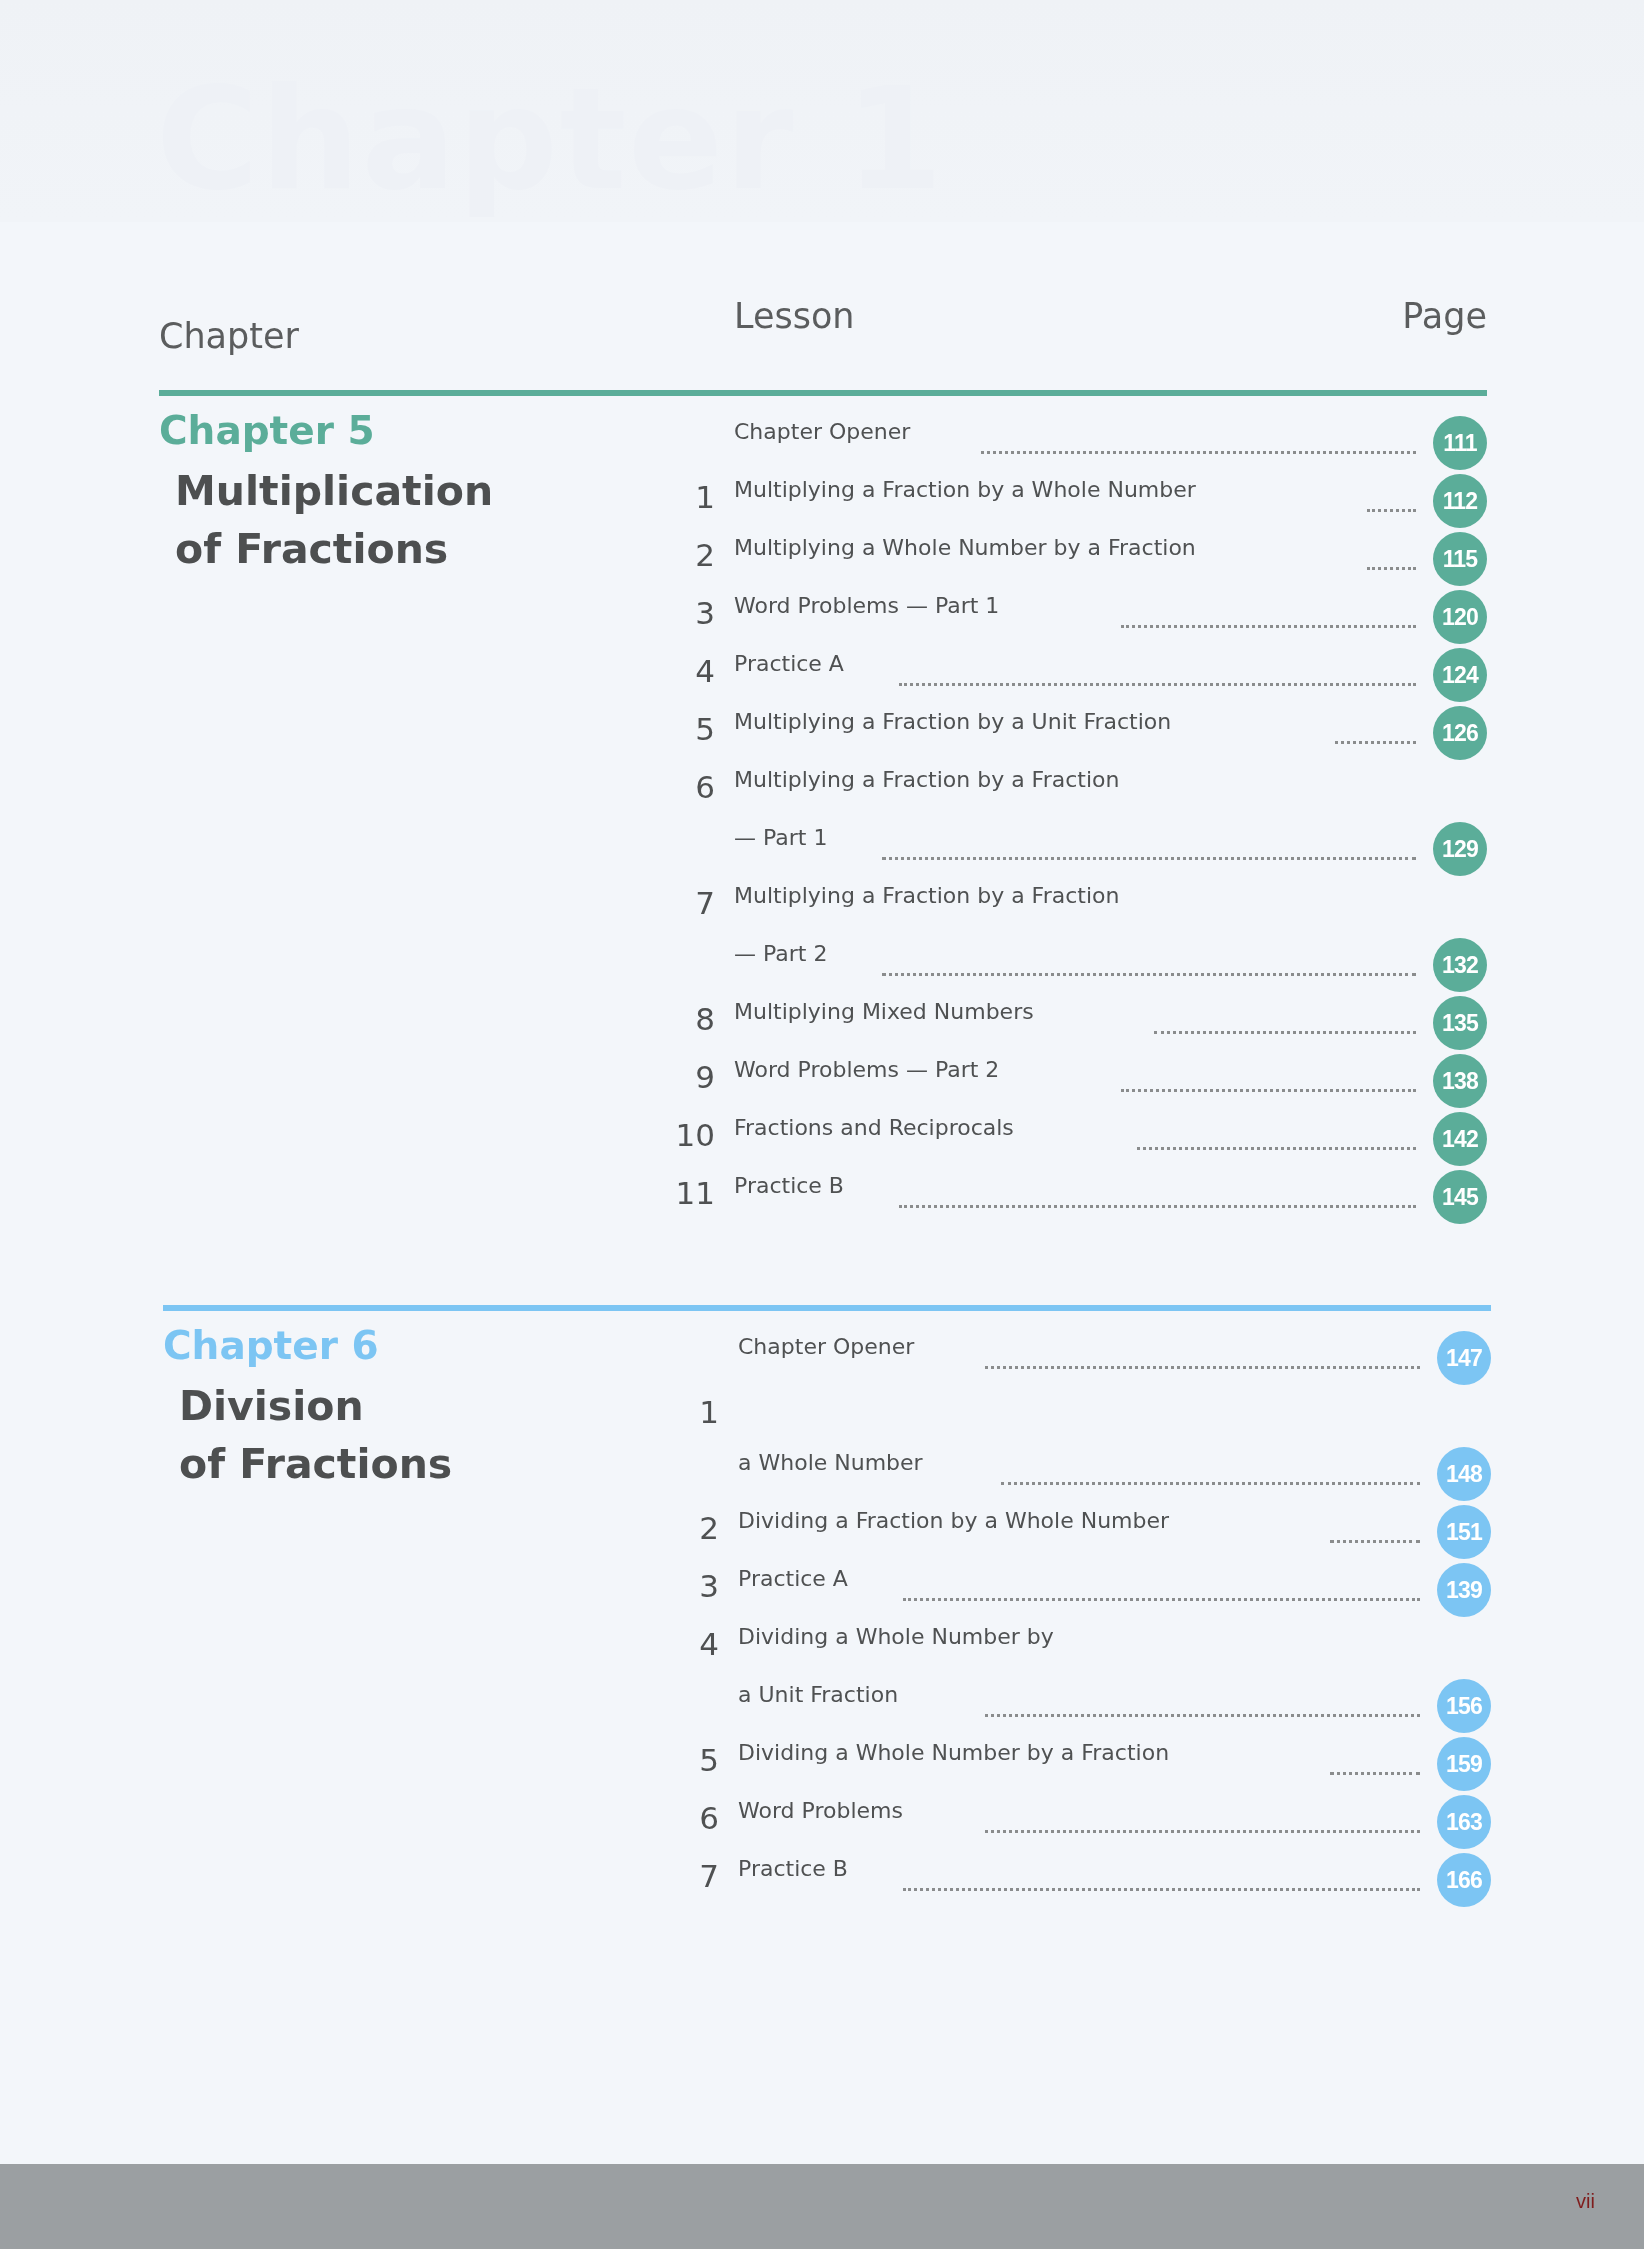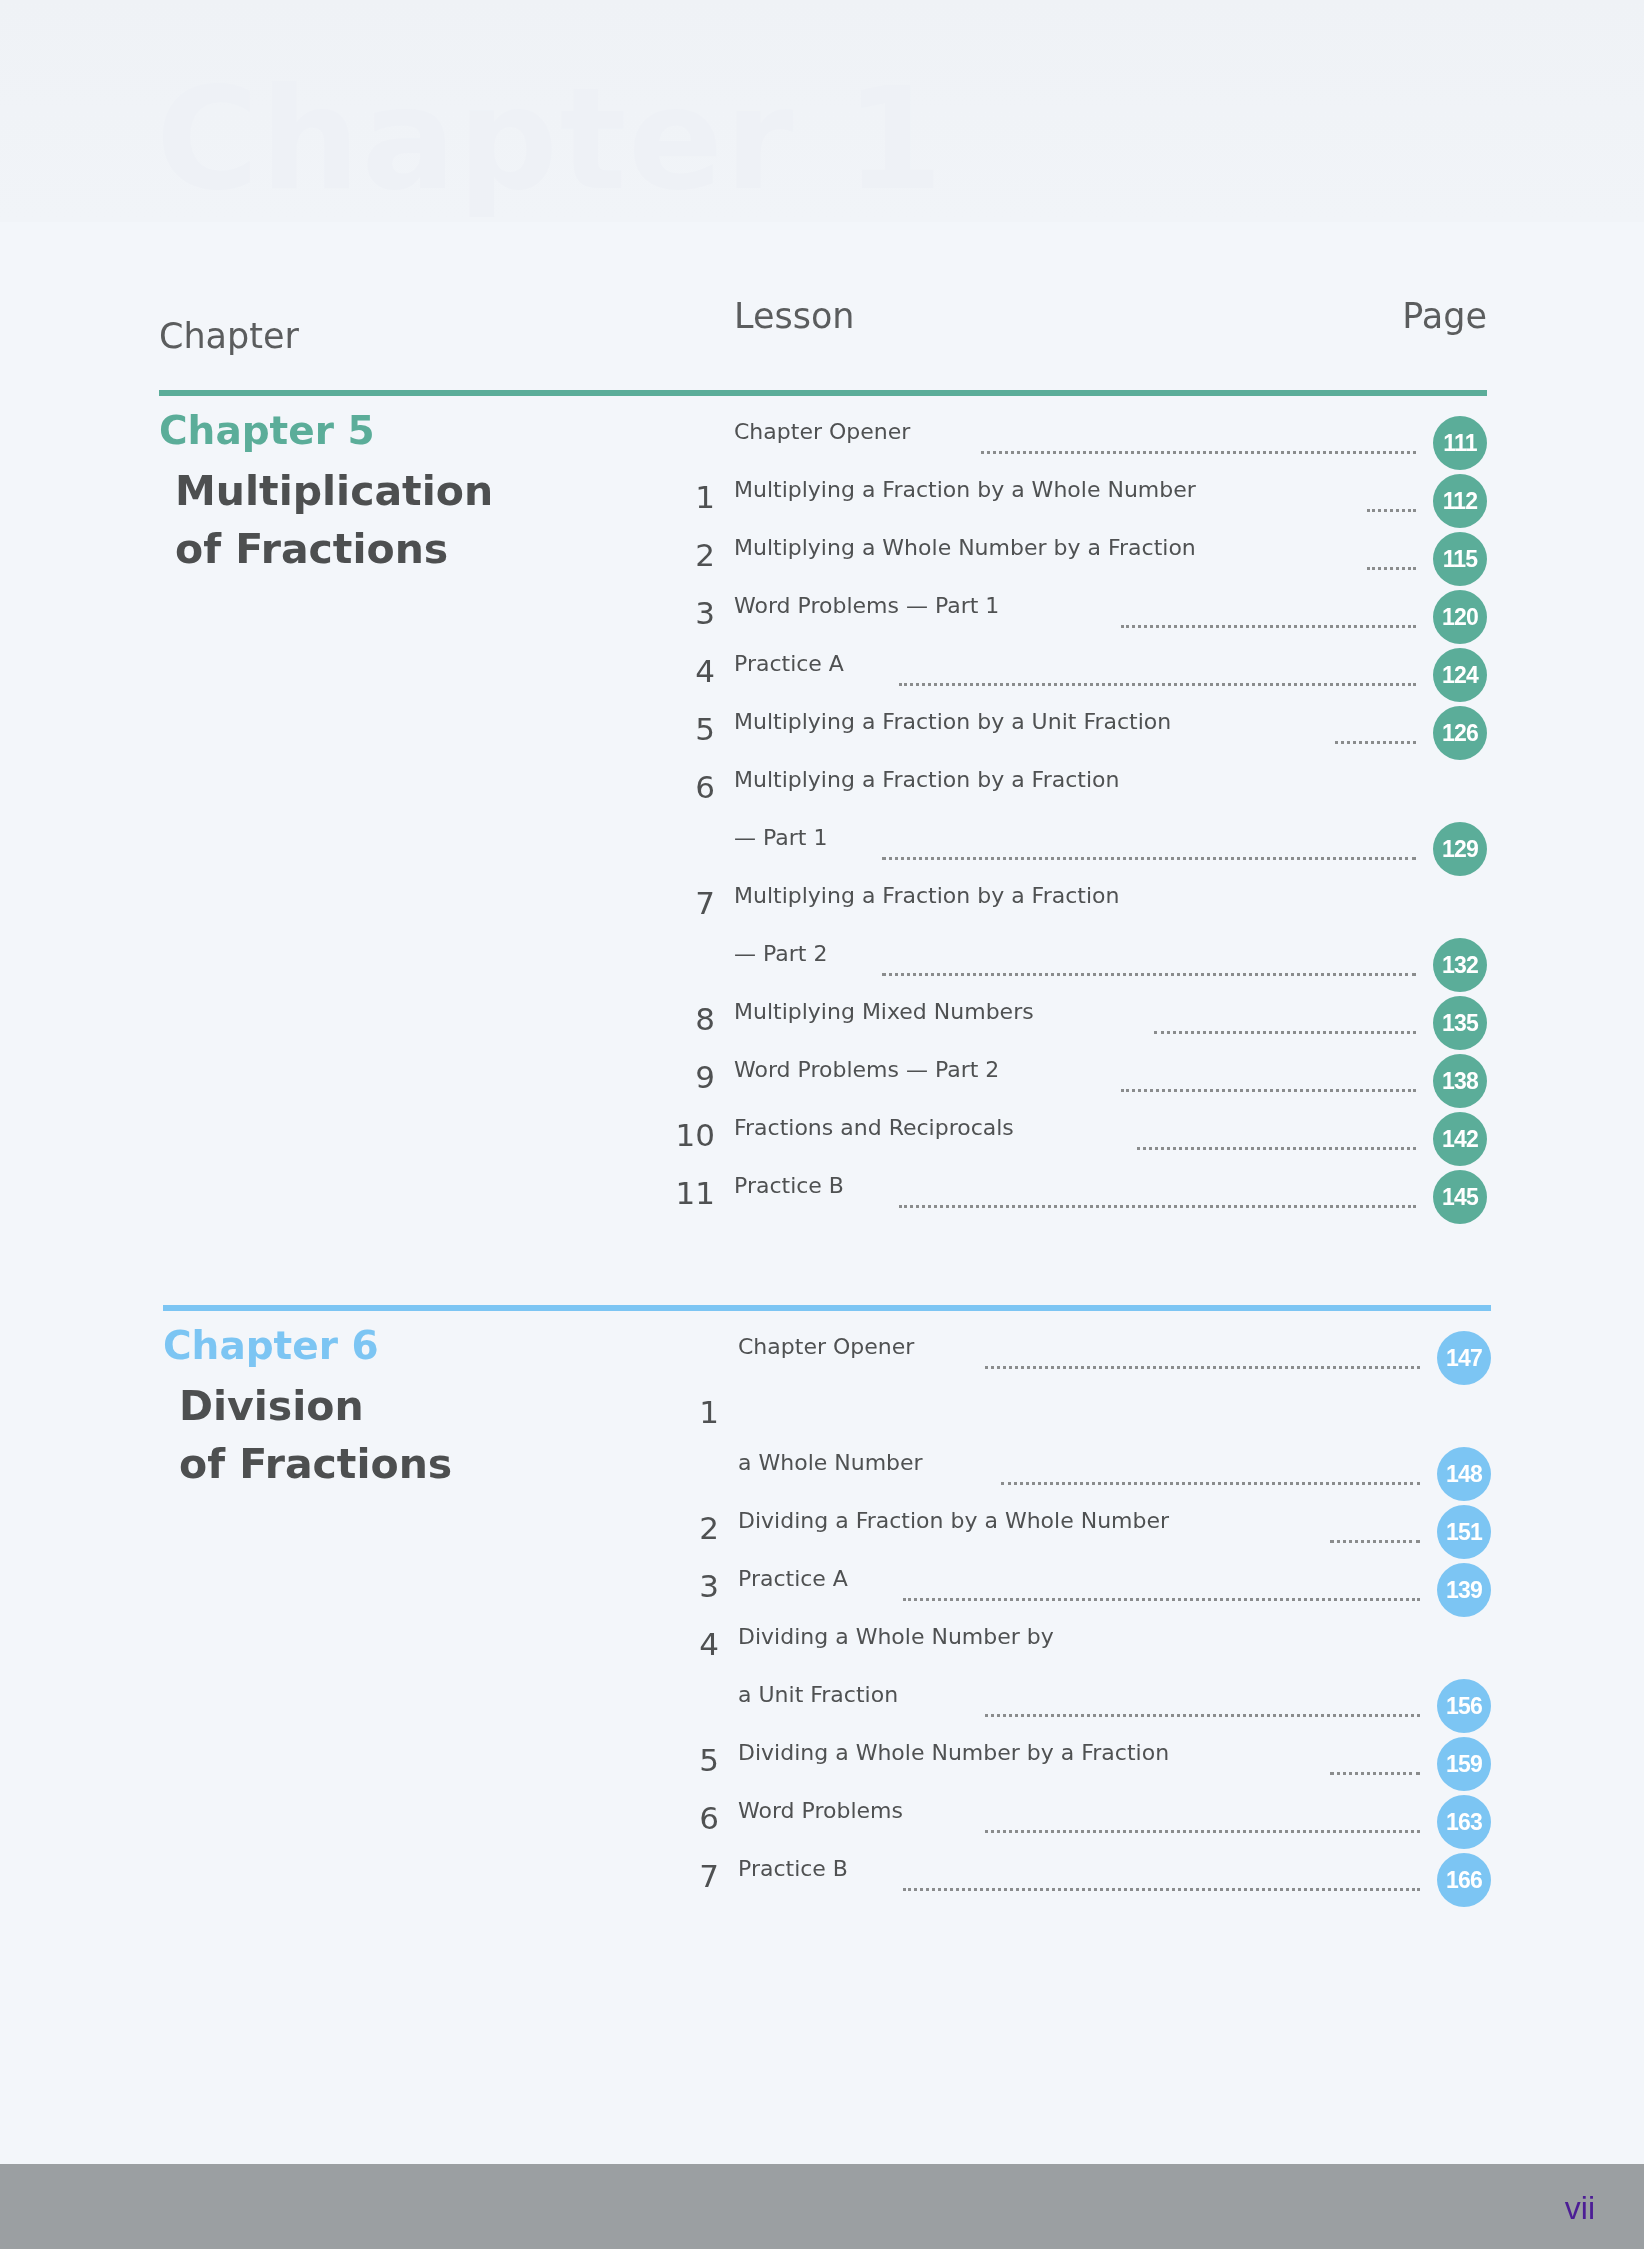--- a/index.html
+++ b/index.html
@@ -42,21 +42,21 @@
   }
   .teal .rule, .teal .badge { background: #5bad99; }
   .teal .chap-label { color: #5bad99; }
   .blue .rule, .blue .badge { background: #7cc5f3; }
   .blue .chap-label { color: #7cc5f3; }
 
   .footer {
     position: absolute; left: 0; top: 2164px; width: 1644px; height: 86px;
     background: #9b9fa2;
   }
-  .footer .pg { position: absolute; right: 49px; top: 26px; font-size: 32px; color: #4c1d95; font-family: "Liberation Sans", sans-serif; }
+  .footer .pg { position: absolute; right: 49px; top: 26px; font-size: 20px; color: #7f1d1d; font-family: "Liberation Sans", sans-serif; }
 </style>
 </head>
 <body>
 
 <div class="ghost-band"></div>
 <div class="ghost-title">Chapter 1</div>
 
 <div class="header">
   <span class="h-chapter">Chapter</span>
   <span class="h-lesson">Lesson</span>

